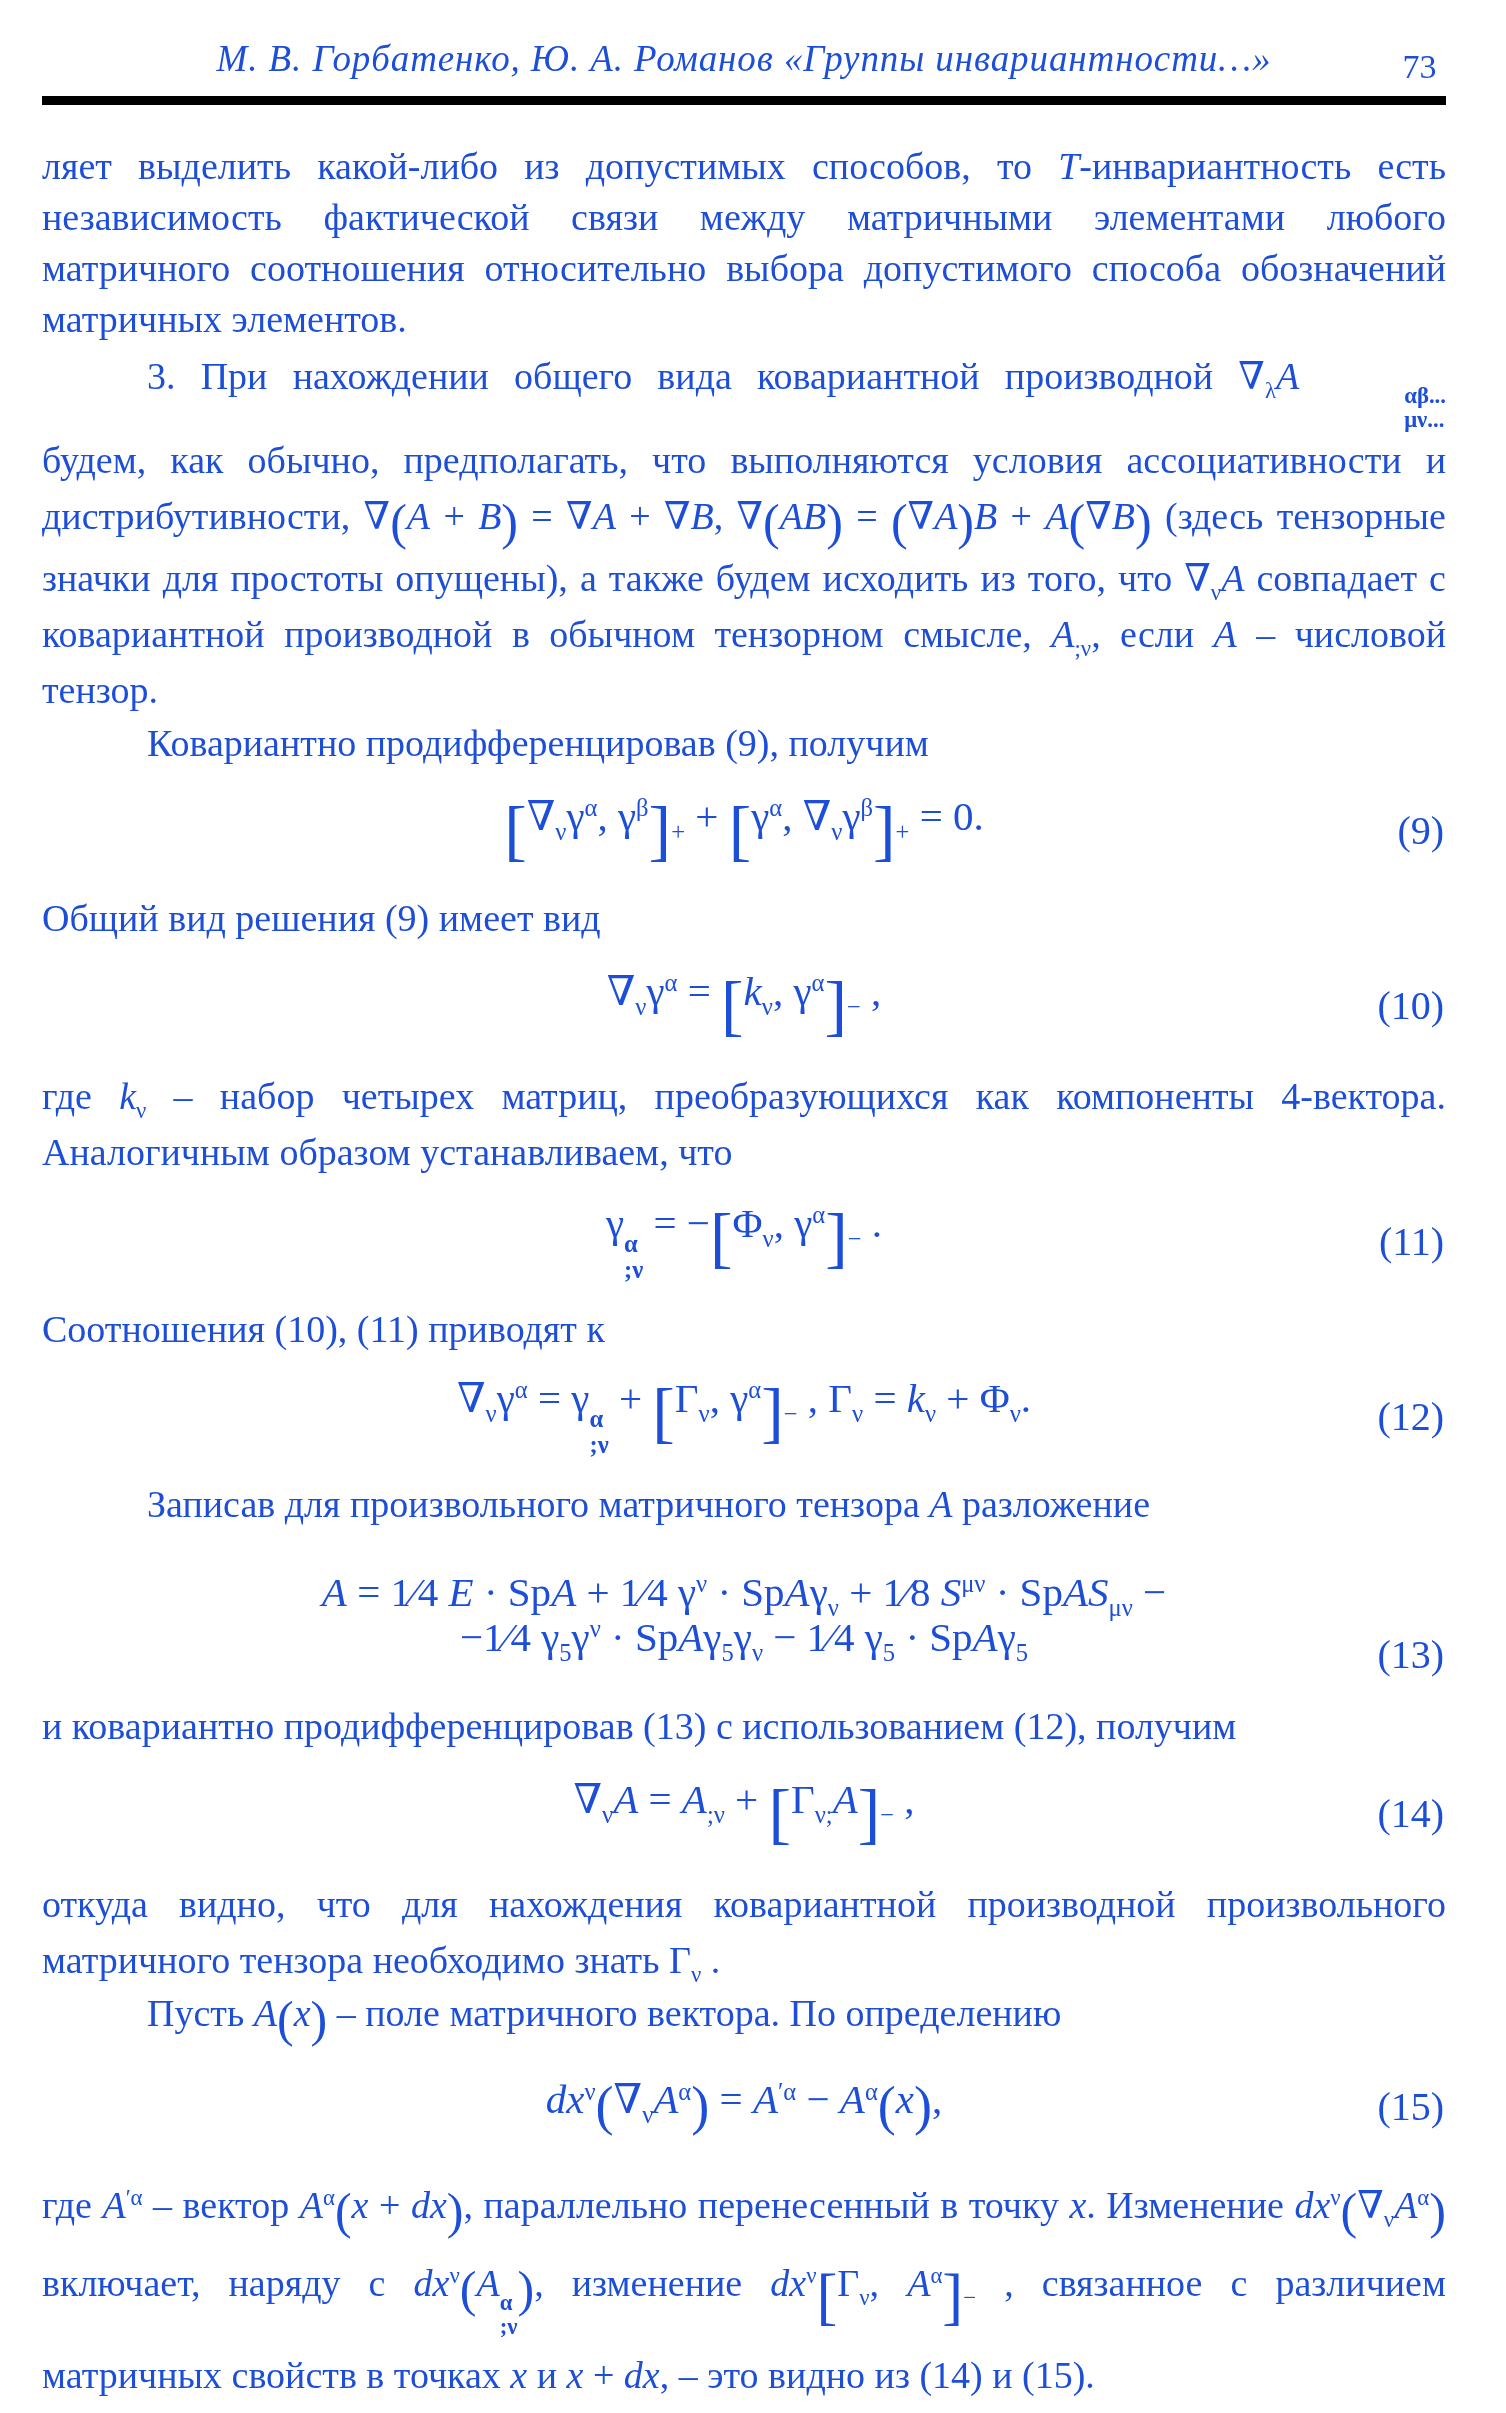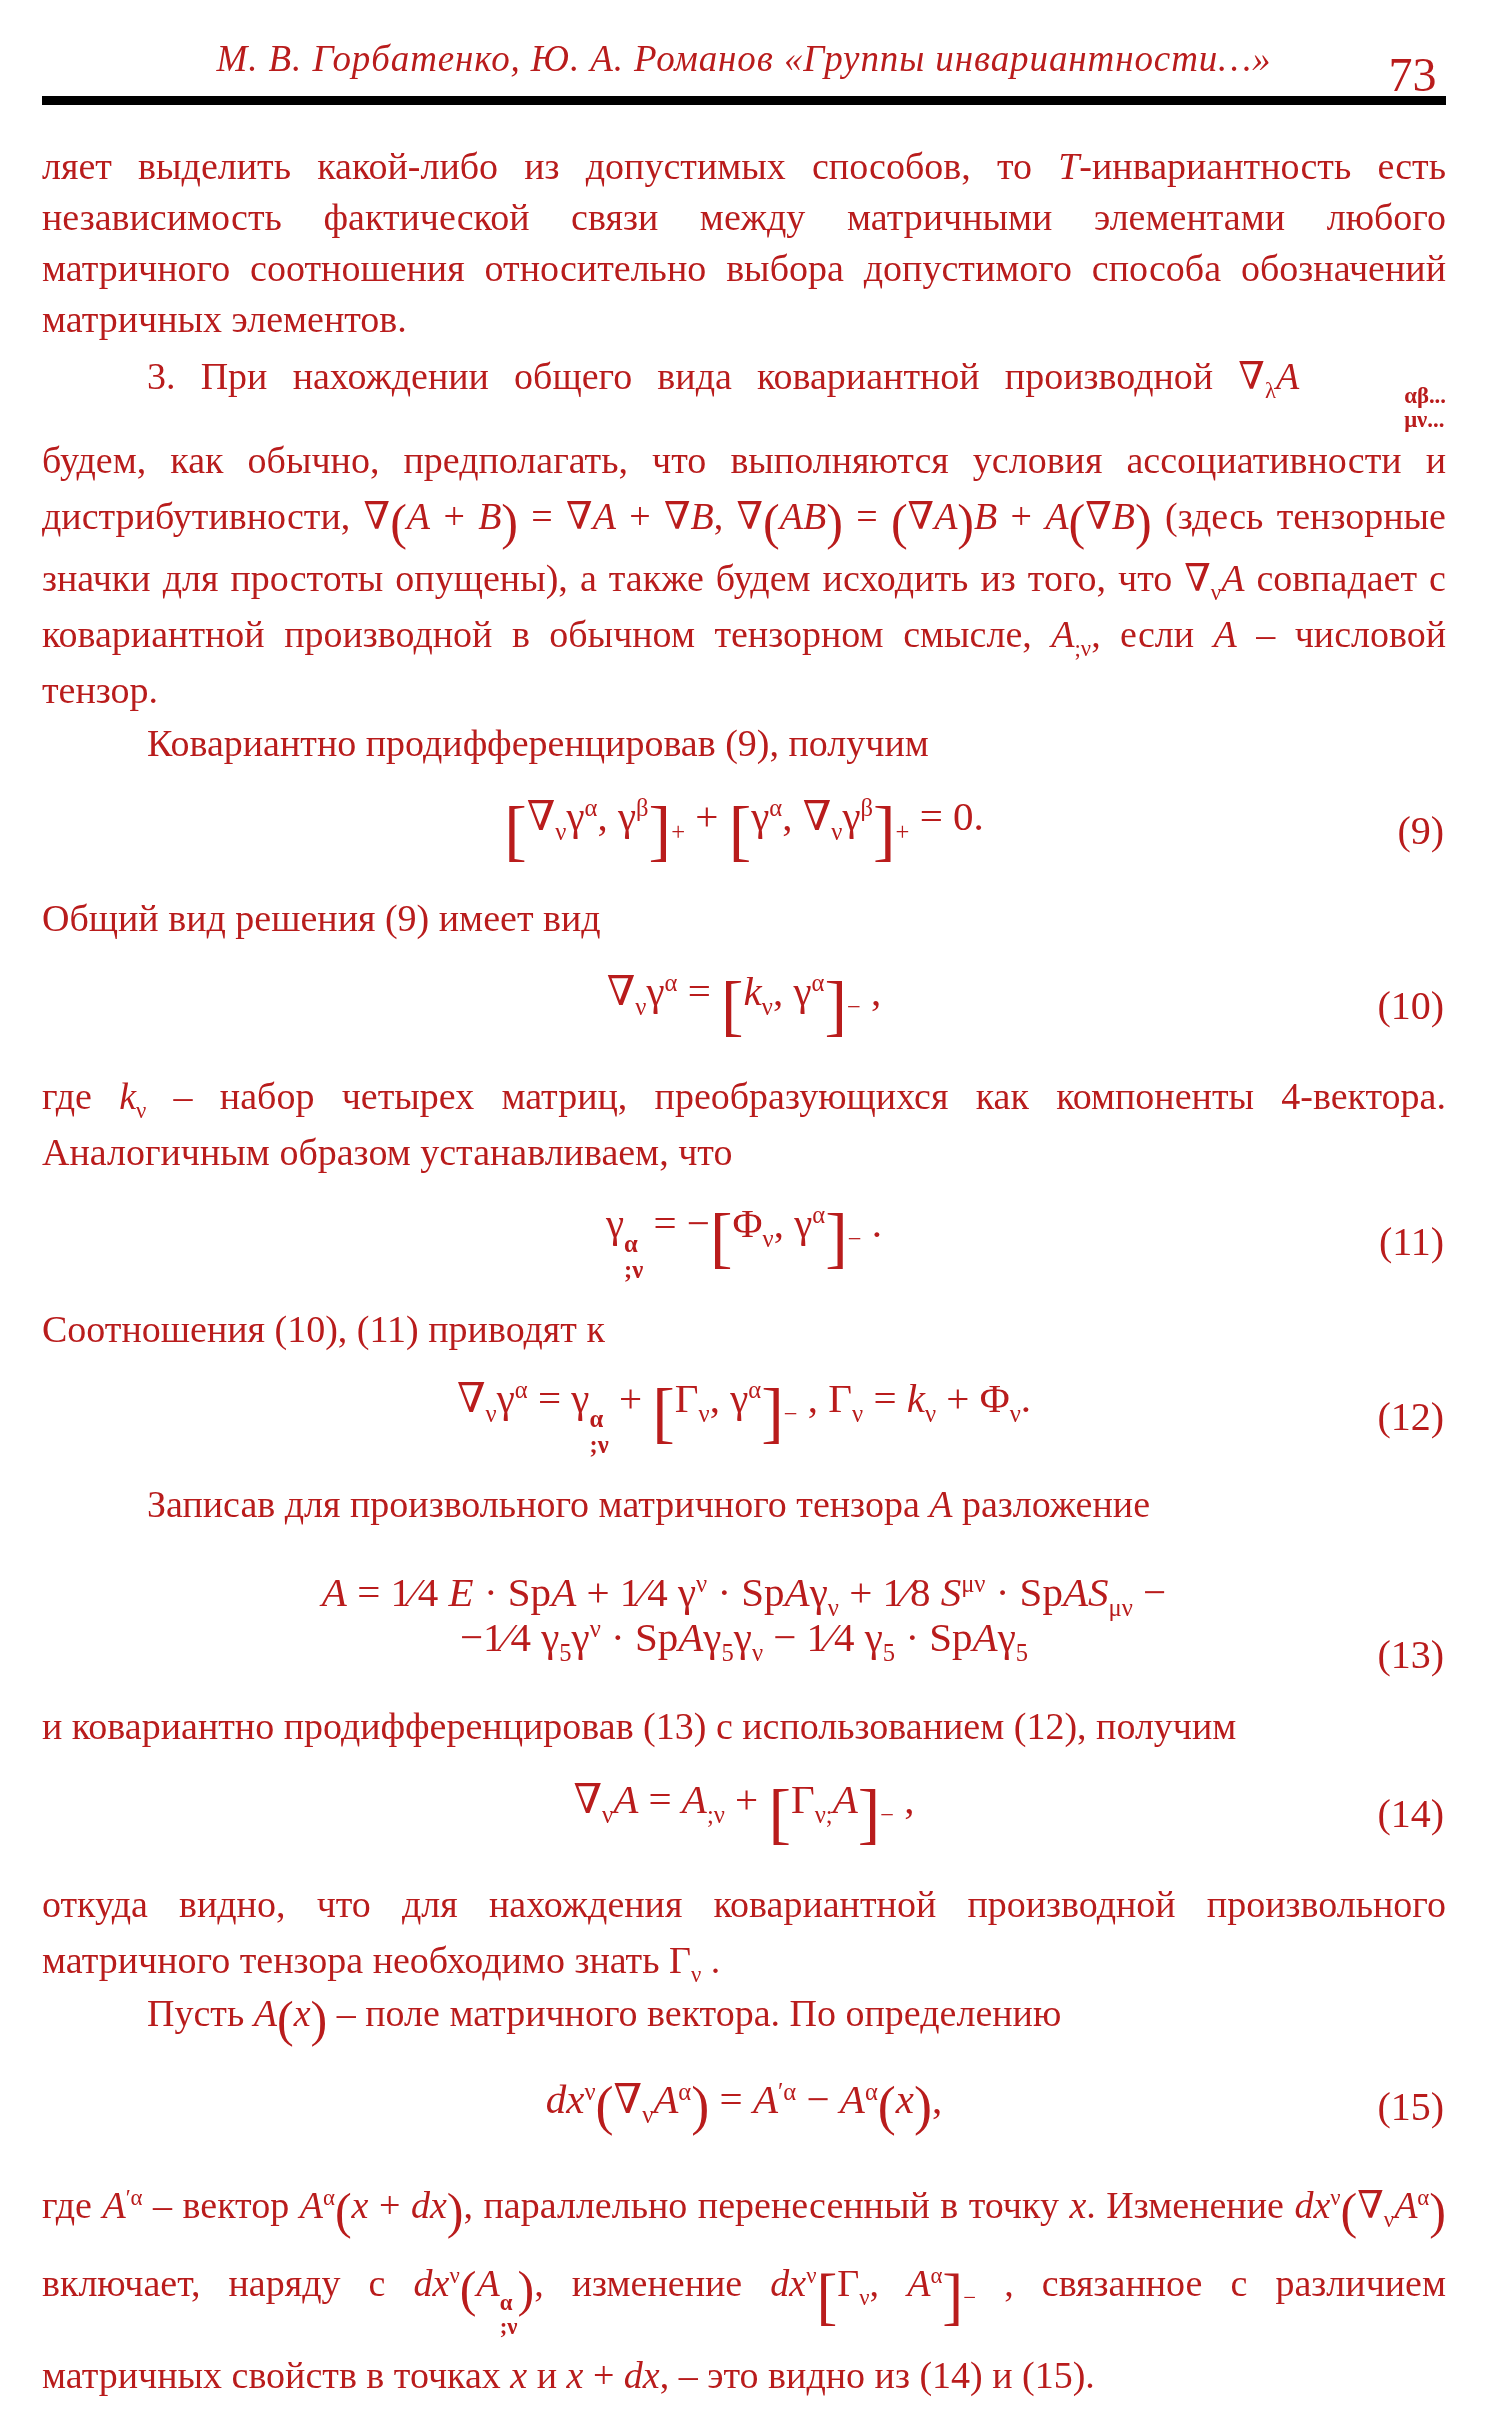--- a/index.html
+++ b/index.html
@@ -1,39 +1,39 @@
 <!DOCTYPE html>
 <html lang="ru" style="font-size:15px"><head>
 <meta charset="utf-8">
 <style>
   html,body{margin:0;padding:0;background:#e8e8e8;}
   .page{
     position:relative;
     width:1507px;height:2413px;
     margin:0 auto;
     background:#ffffff;
-    color:#b91c1c;
+    color:#1d4ed8;
     font-family:"Liberation Serif","DejaVu Serif",serif;
     box-sizing:border-box;
     padding:32px 61px 0 42px;
     overflow:hidden;
   }
   header.pghead{position:relative;height:55px;}
   .running-title{
     text-align:center;
     font-style:italic;
     font-size:37px;
     line-height:53px;
     letter-spacing:0.9px;
     padding:0 113px;
     white-space:nowrap;
   }
   .page-number{
-    position:absolute;right:9.4px;top:16px;
-    font-size:48px;line-height:53px;font-style:normal;
+    position:absolute;right:9.4px;top:8px;
+    font-size:34px;line-height:53px;font-style:normal;
   }
   .rule{height:8.5px;background:#000;margin-top:9.4px;}
   main.content{margin-top:36px;font-size:38px;line-height:51px;}
   p.para{margin:0;text-align:justify;}
   p.indent{text-indent:105px;}
   p.gap{margin-top:3px;}
   p.loose{line-height:56px;}
   p.xloose{line-height:72px;}
   
   .eq{

